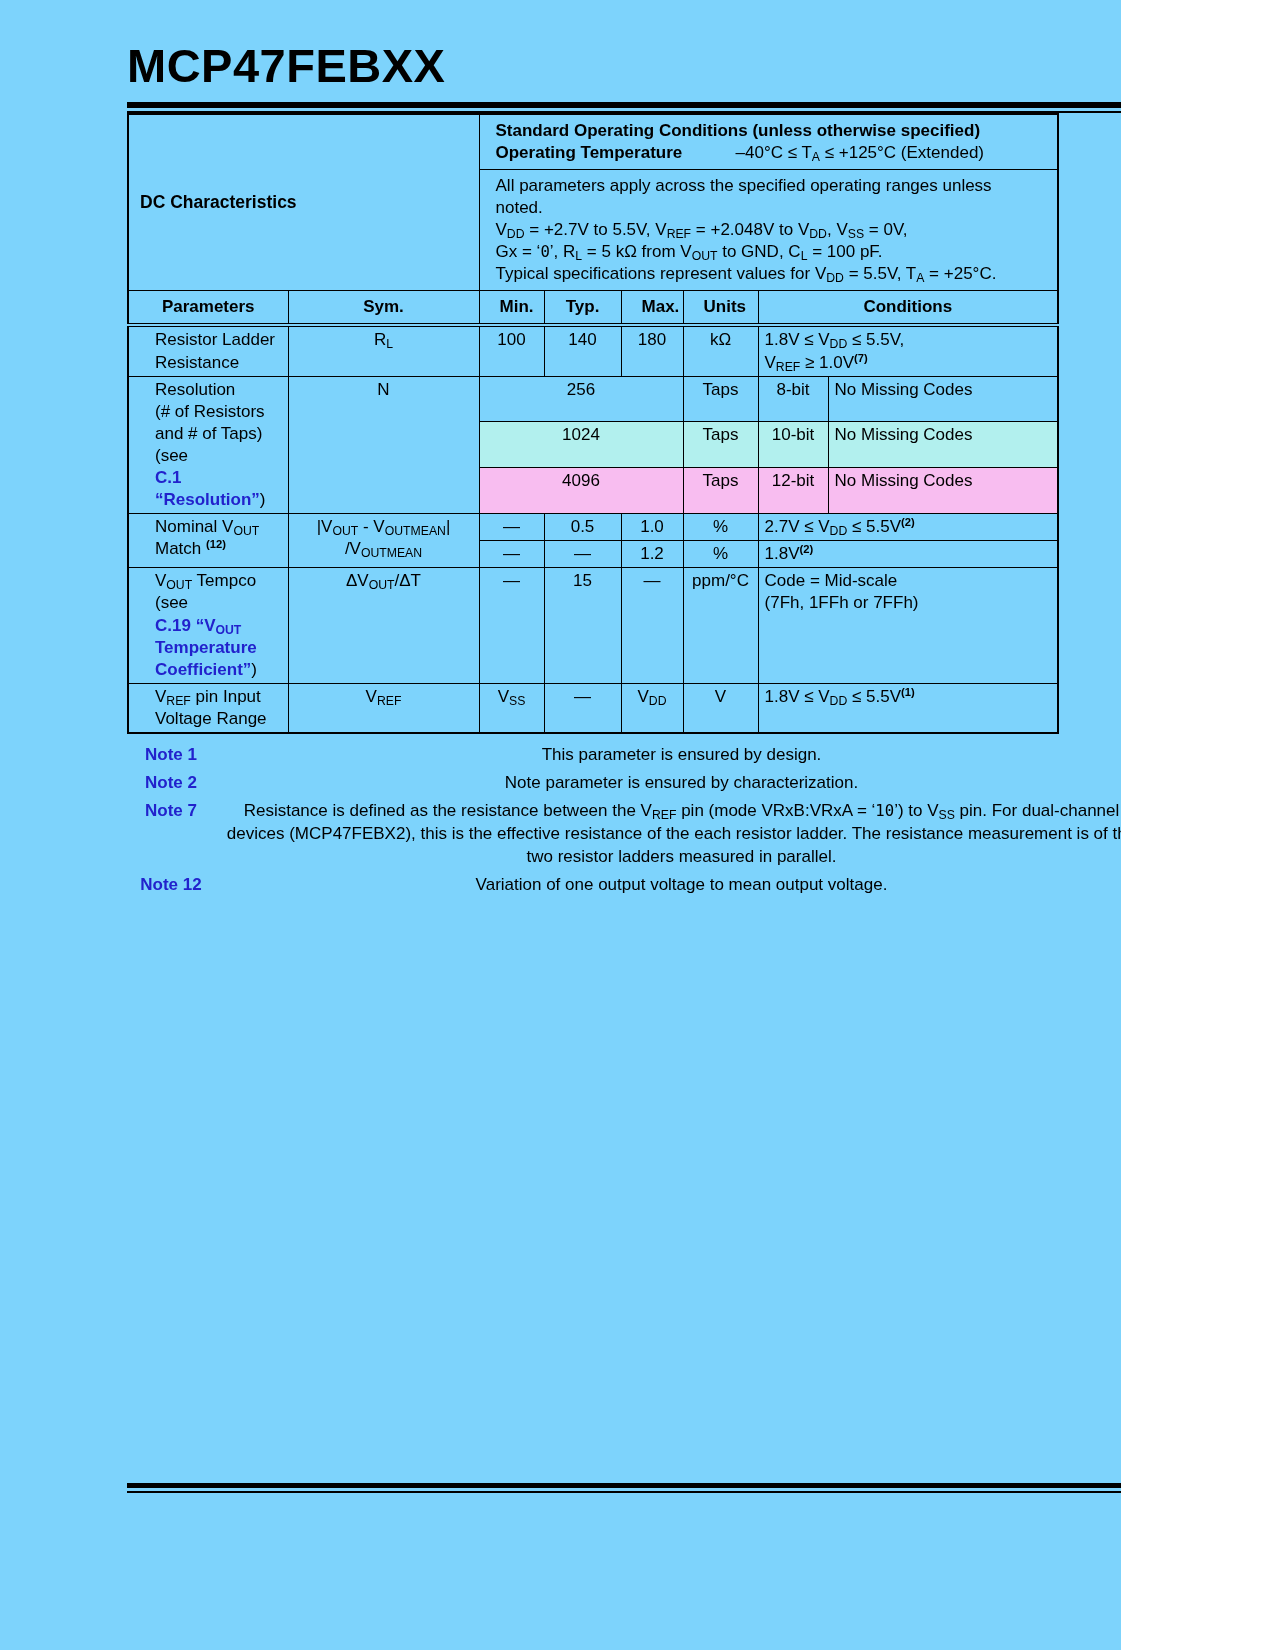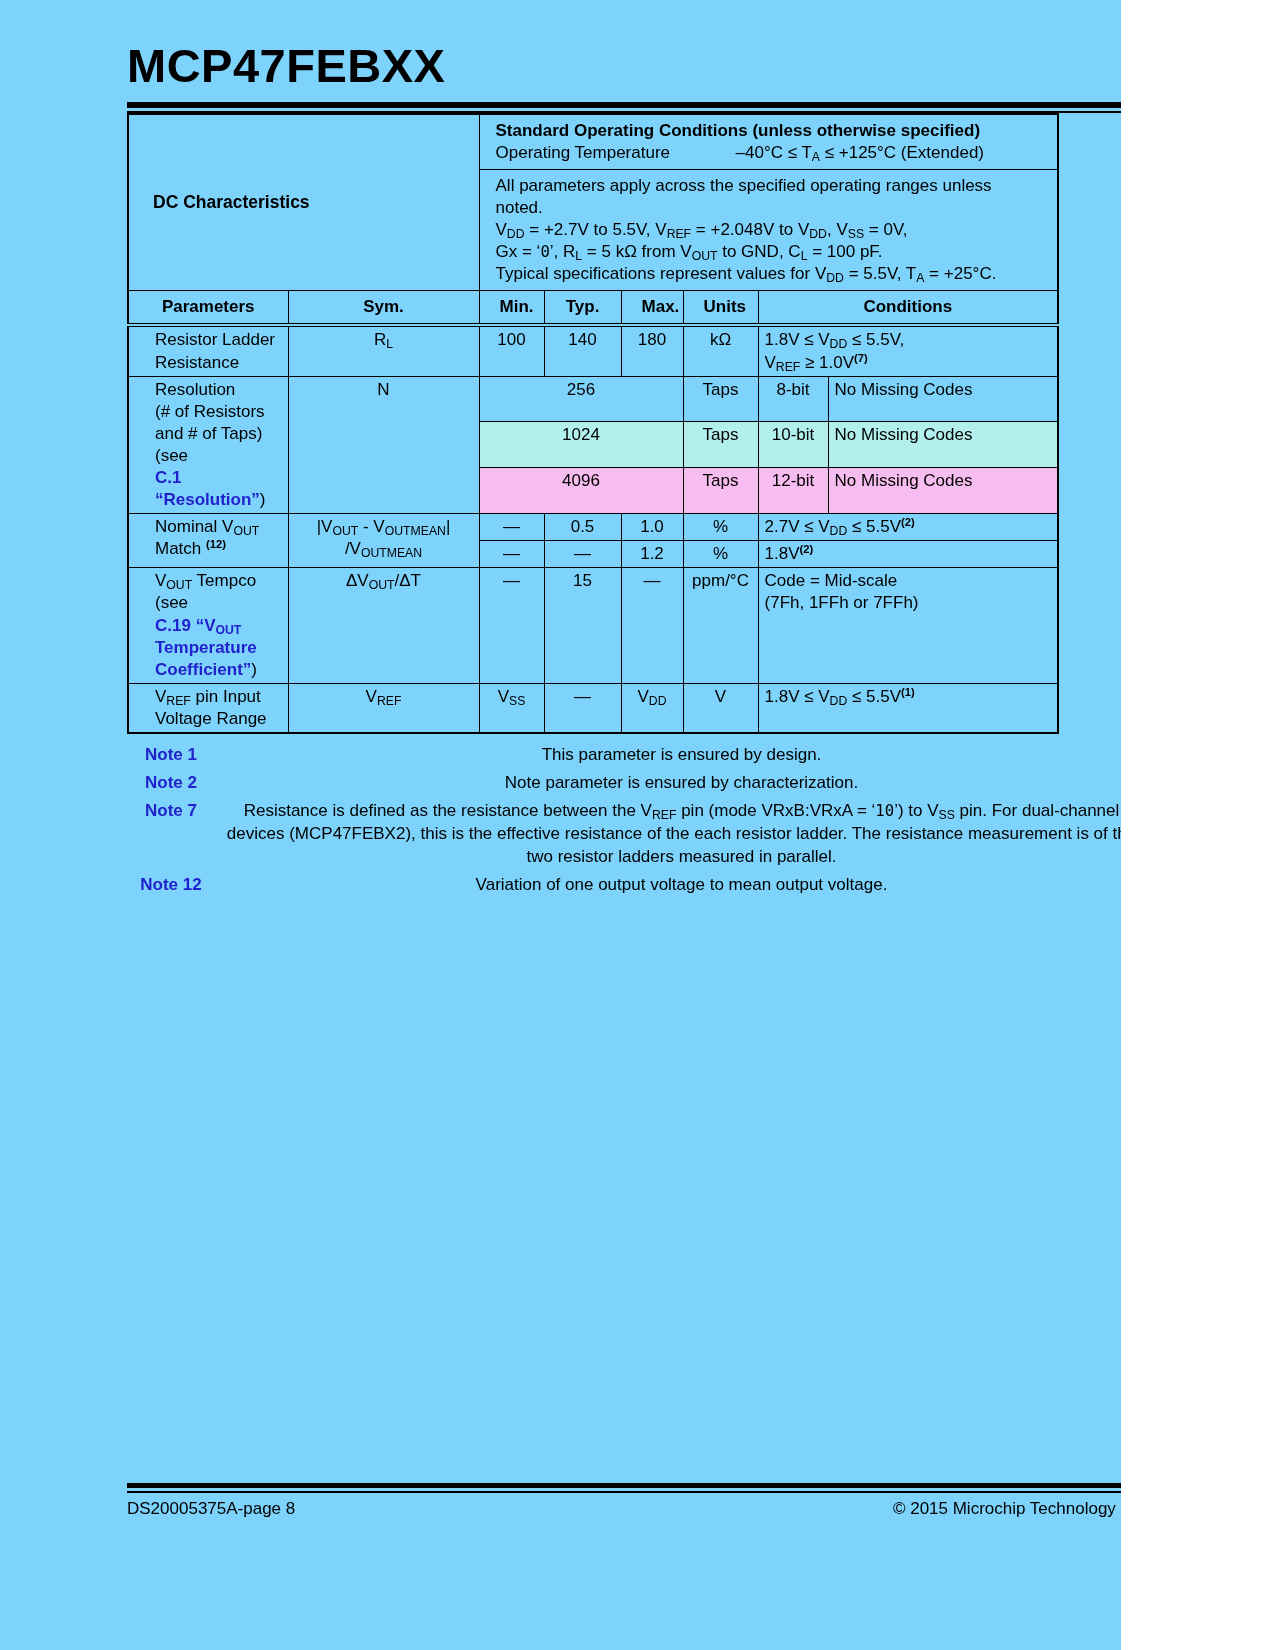--- a/index.html
+++ b/index.html
@@ -59,25 +59,25 @@
     text-align: center;
     font-weight: bold;
     vertical-align: middle;
     padding: 5px 20px;
   }
   .col-header-row th { border-bottom: 4px double #000; }
   td.corner {
     font-weight: bold;
     vertical-align: middle;
     font-size: 17.5px;
-    padding-left: 24px;
+    padding-left: 11px;
   }
   td.cond-top, td.cond-bottom { padding: 5px 16px; }
   .cond-bold { font-weight: bold; }
-  .cond-temp-label { display: inline-block; width: 240px; }
+  .cond-temp-label { display: inline-block; width: 240px; font-weight: bold; }
   td.num { text-align: center; }
   td.sym { text-align: center; }
   td.param { text-align: left; padding-left: 26px; }
   td.cond { text-align: left; }
   tr.row-cyan td { background: var(--row-cyan, #b2f0ee); }
   tr.row-pink td { background: var(--row-pink, #f8bdf0); }
   tr.subrow td { height: 27px; }
   .doclink { color: var(--link-blue, #2222cc); font-weight: bold; }
   sub { font-size: 72%; vertical-align: -0.25em; line-height: 0; }
   sup { font-size: 66%; vertical-align: 0.5em; line-height: 0; font-weight: bold; }
@@ -237,18 +237,14 @@
       <div class="note">
         <span class="note-label">Note 12</span>
         <span class="note-text">Variation of one output voltage to mean output voltage.</span>
       </div>
     </div>
 
   </div>
 
   <div class="page-footer">
     <div class="rule-footer"></div>
-    <div class="footer-row">
-      <span>DS20005375A-page 8</span>
-      <span>© 2015 Microchip Technology Inc.</span>
-    </div>
   </div>
 </div>
 
 </body></html>

